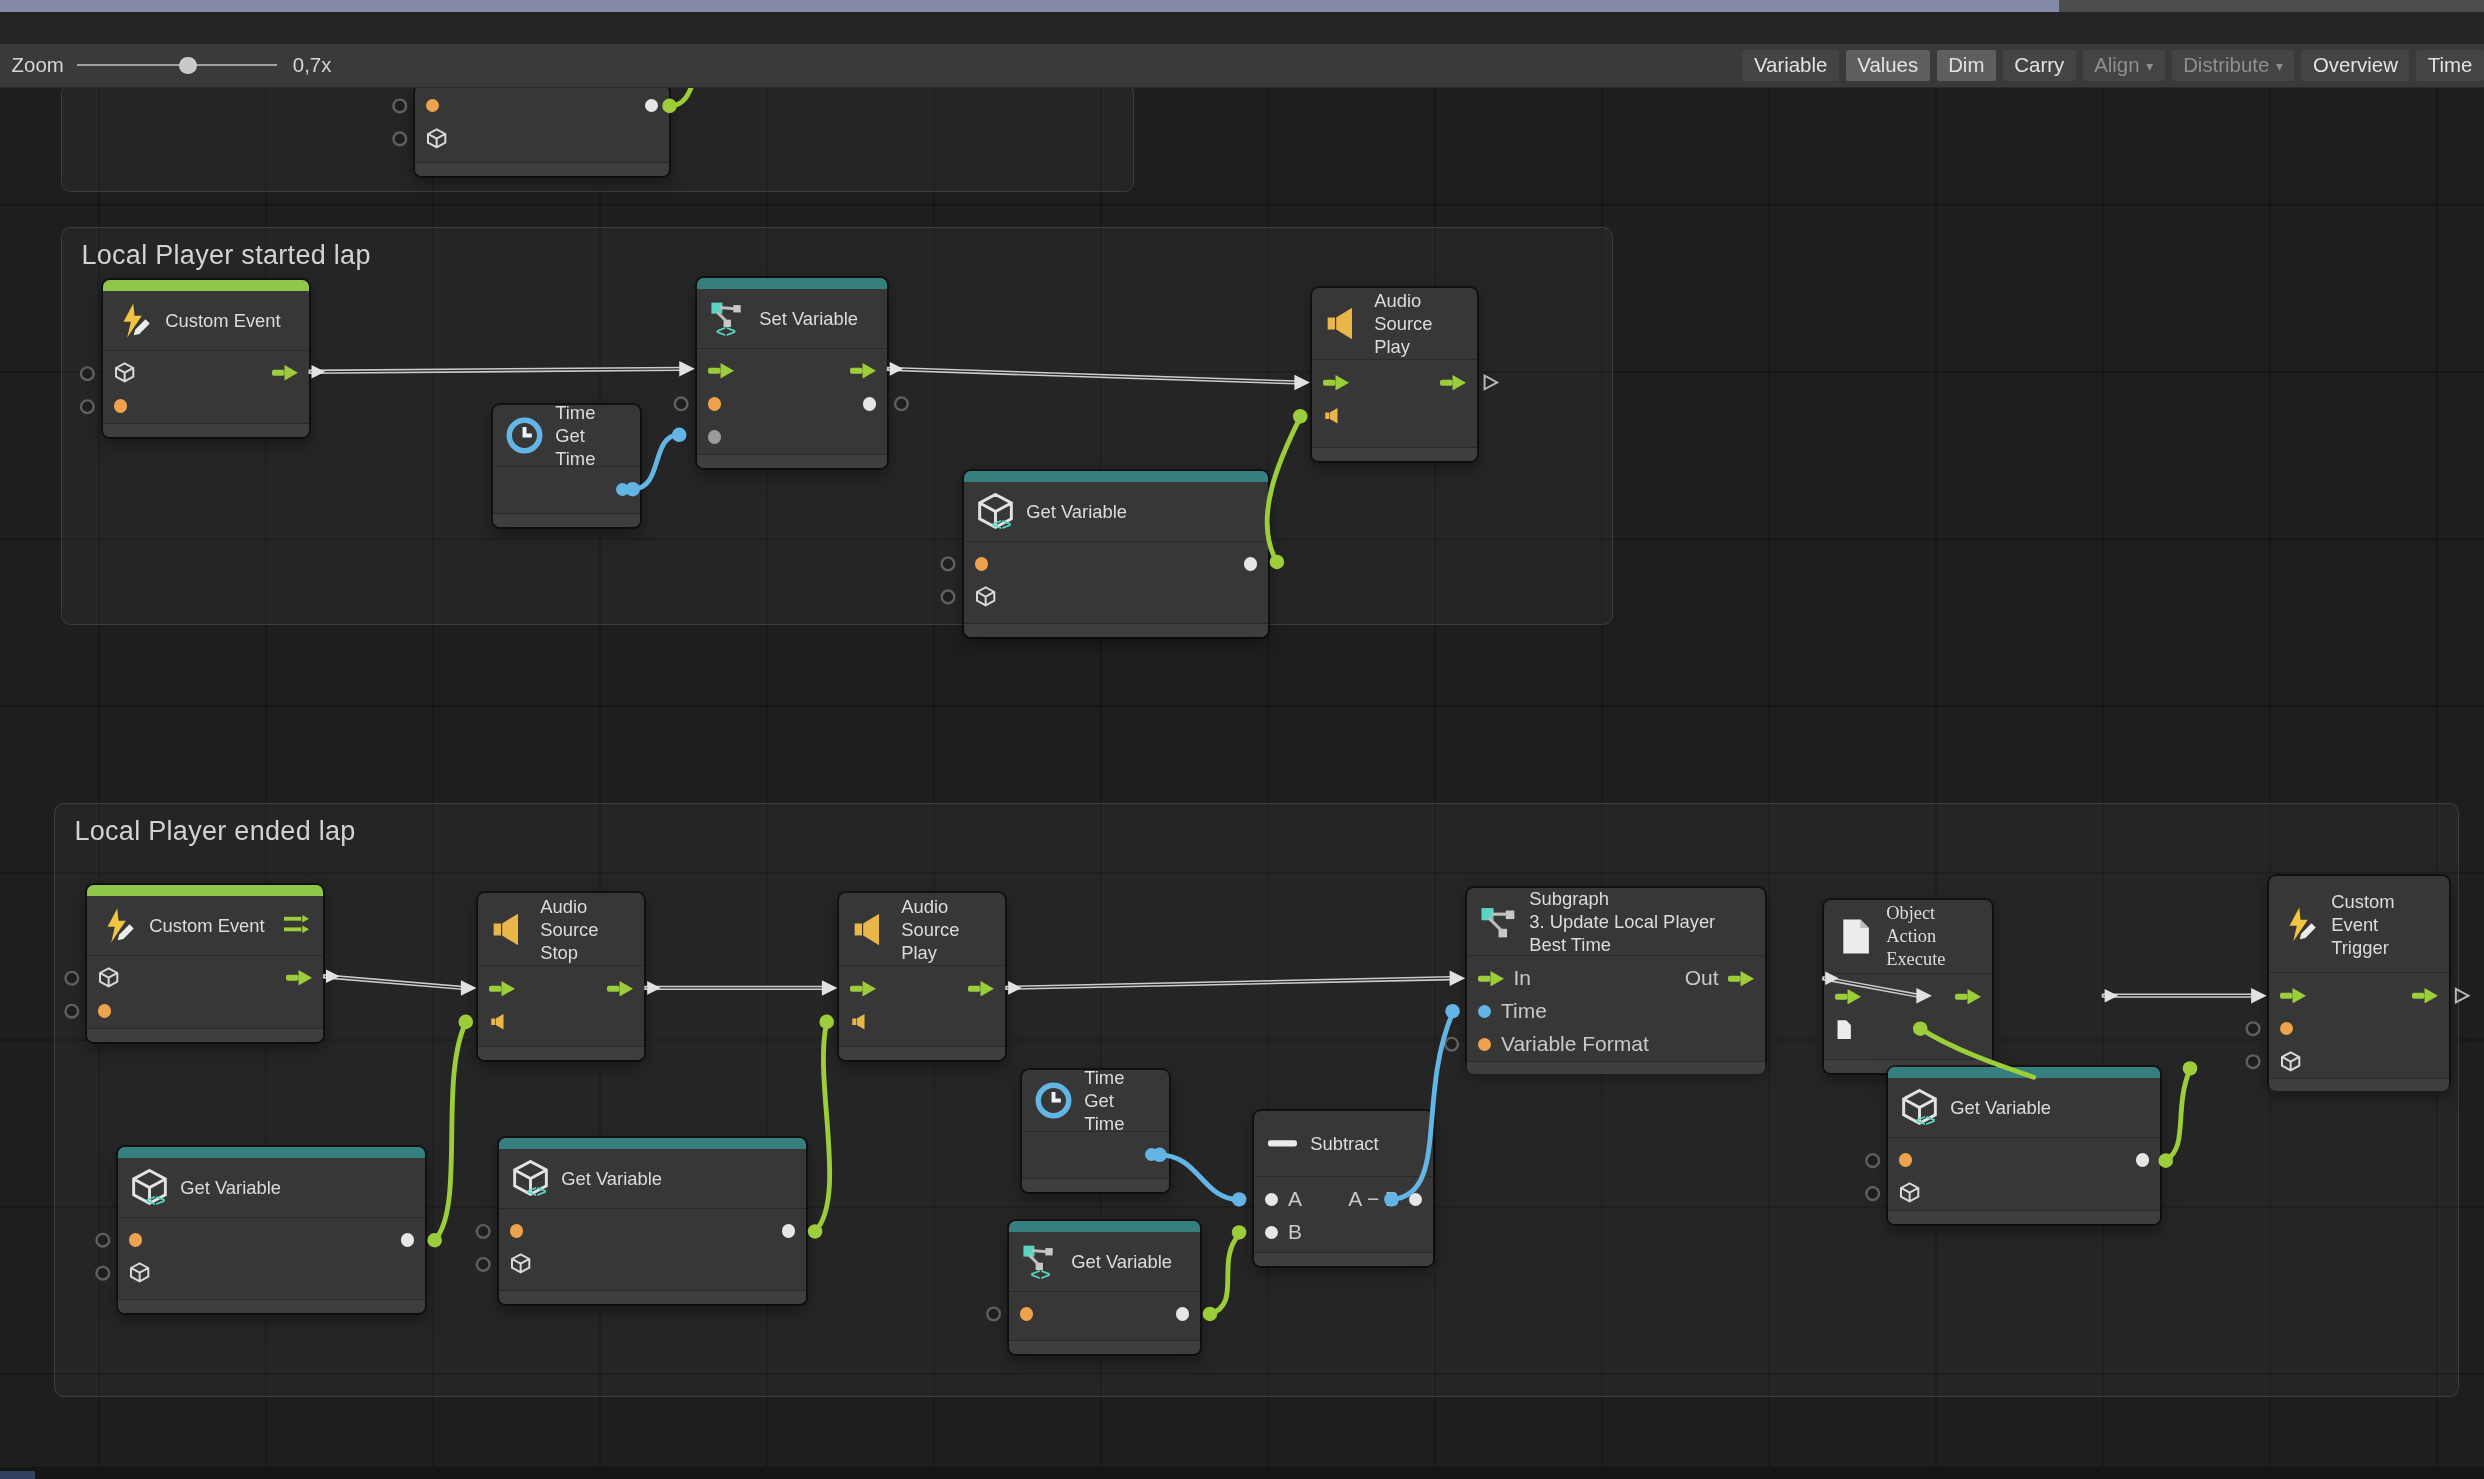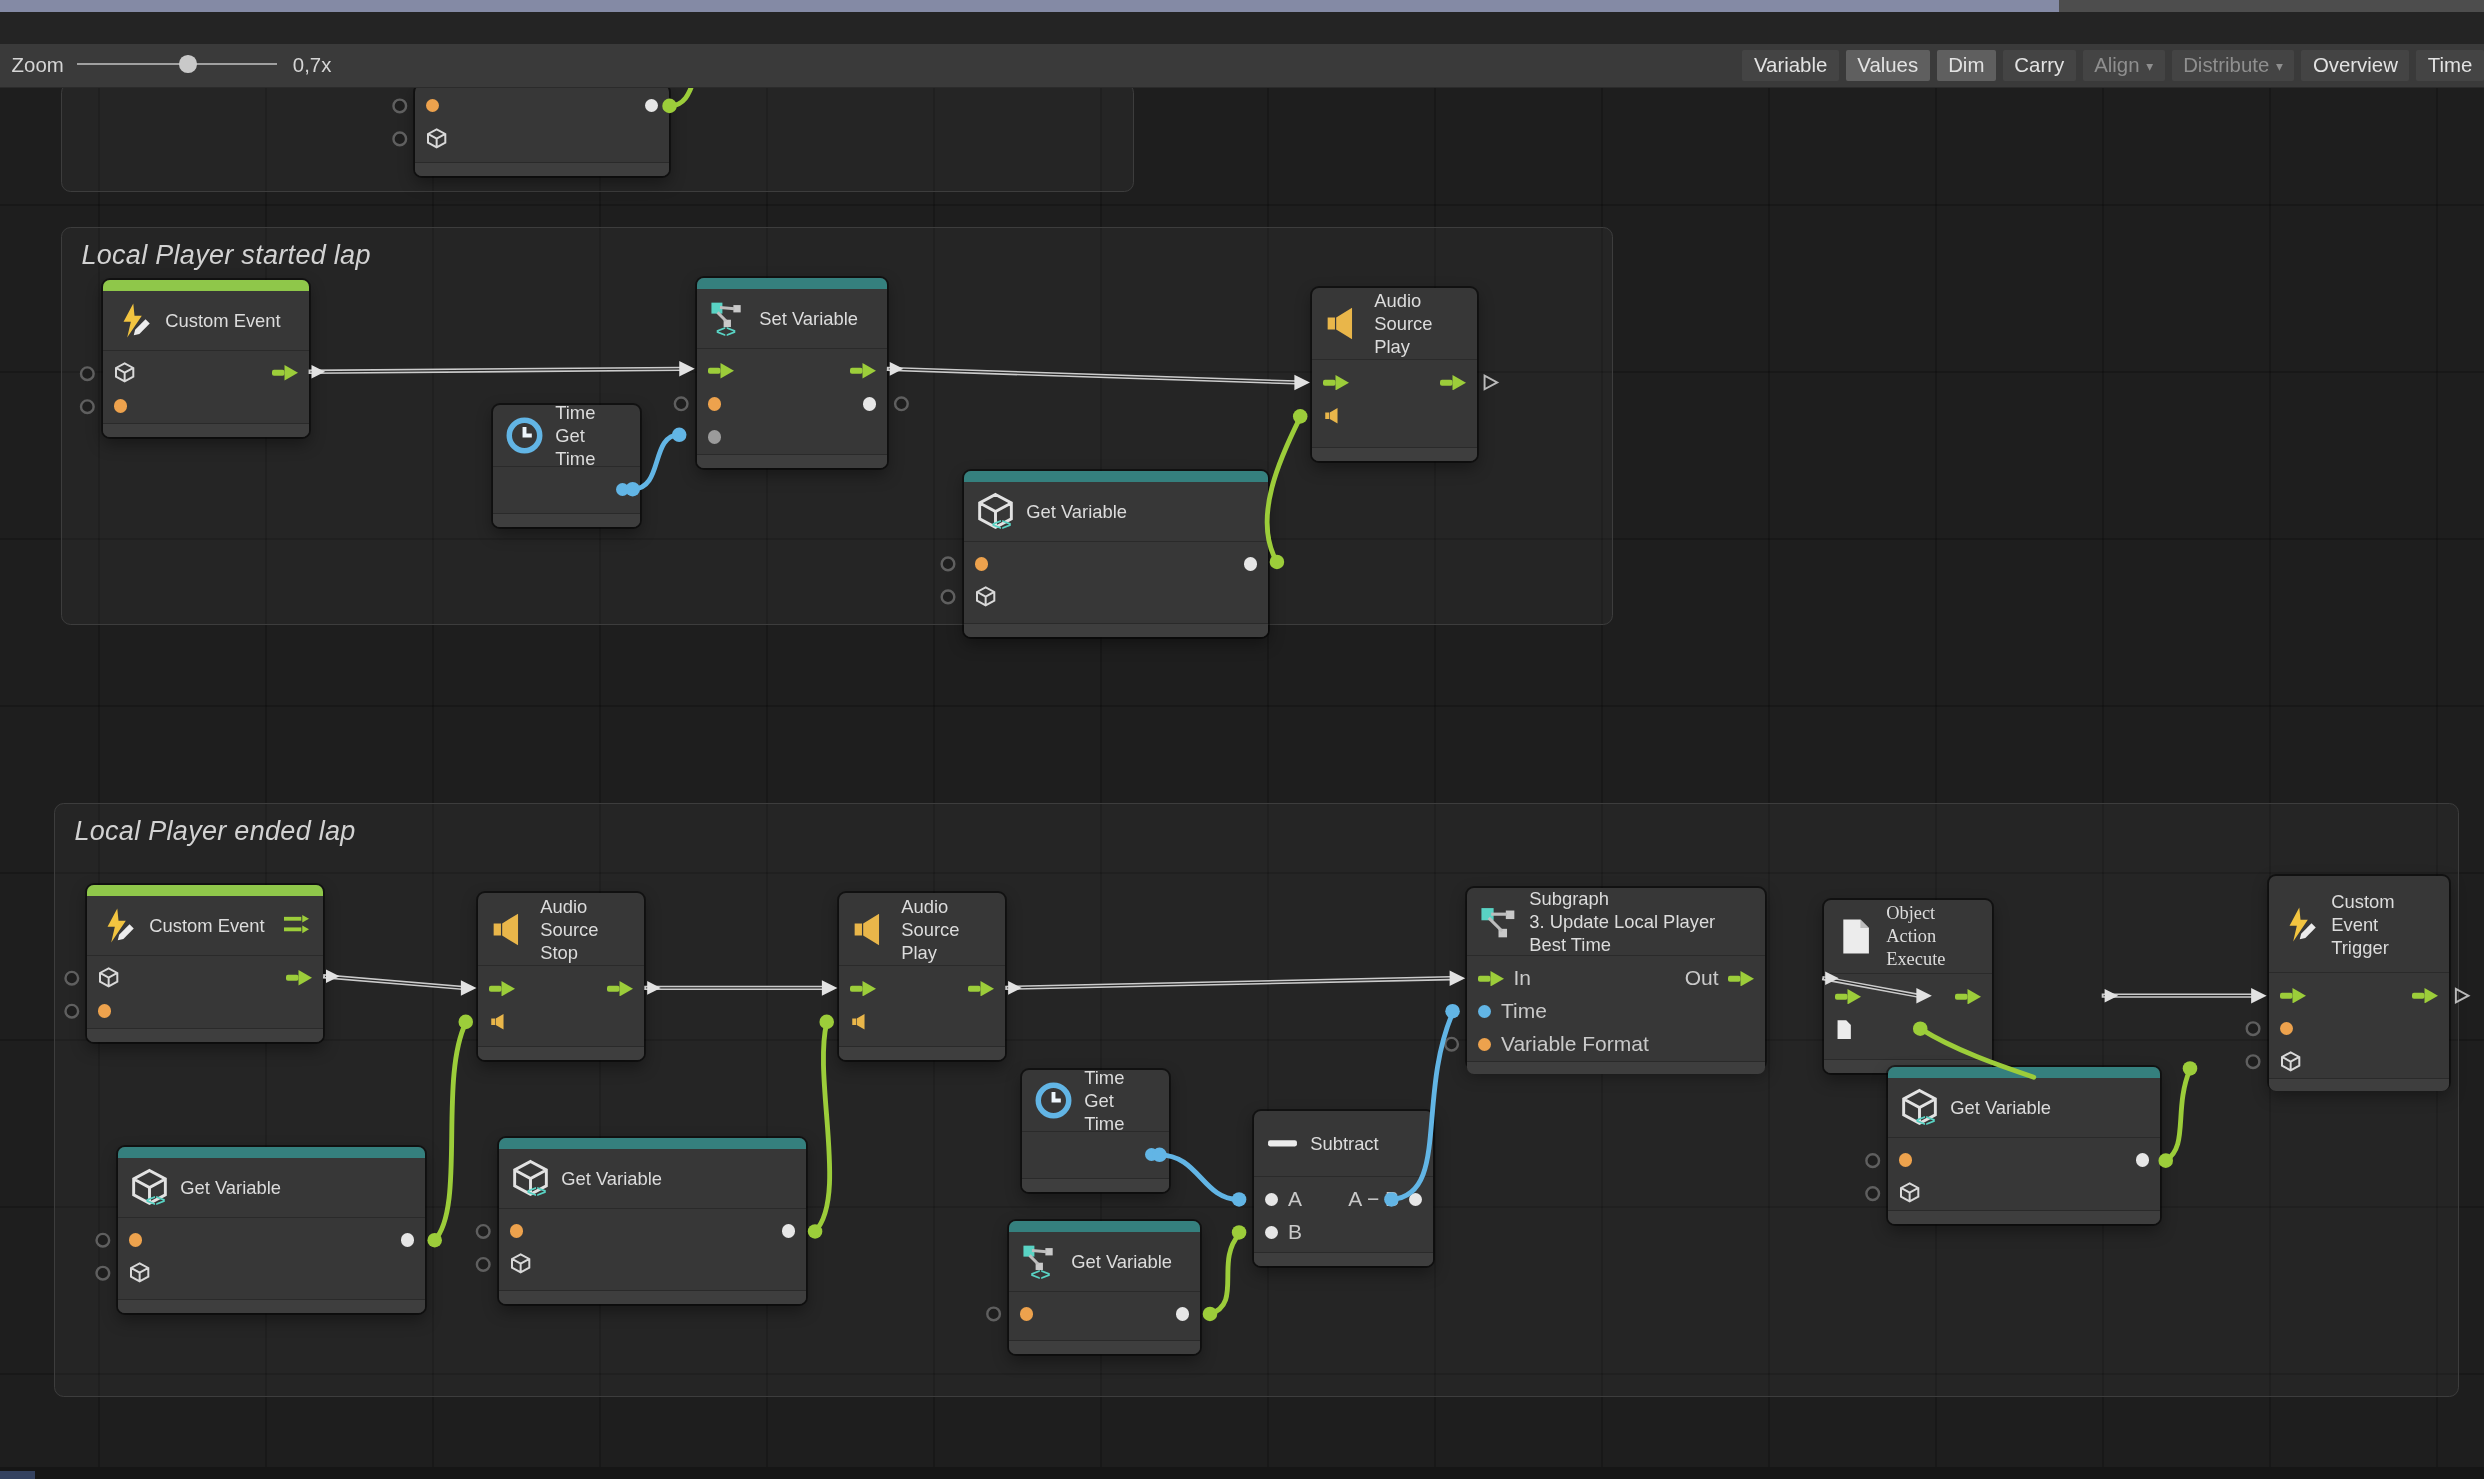--- a/index.html
+++ b/index.html
@@ -8,21 +8,21 @@
 
   
   .titlebar{position:absolute;top:0;left:0;width:2484px;height:11.6px;background:#232323;z-index:60;}
   .titlebar .seg-accent{position:absolute;top:0;left:0;width:2059px;height:11.6px;background:#848aa5;}
   .titlebar .seg-tab{position:absolute;top:0;left:2059px;width:425px;height:11.6px;background:#4d4d4d;}
   .chromeband{position:absolute;top:11.6px;left:0;width:2484px;height:32px;background:#242424;z-index:60;}
 
   
   .toolbar{position:absolute;top:44px;left:0;width:2484px;height:43px;background:#3a3a3a;
     border-bottom:1px solid #2b2b2b;z-index:60;display:flex;align-items:center;color:#dedede;font-size:20.4px;}
-  .tb-left{display:flex;align-items:flex-start;margin-left:11.6px;}
+  .tb-left{display:flex;align-items:center;margin-left:11.6px;}
   .tb-zoom-label{color:#d5d5d5;}
   .slider{position:relative;width:200px;height:19.4px;margin-left:13.6px;}
   .slider .track{position:absolute;left:0;right:0;top:8.7px;height:1.9px;background:#a0a0a0;}
   .slider .thumb{position:absolute;top:1px;width:17.5px;height:17.5px;border-radius:50%;background:#c9c9c9;}
   .tb-zoom-value{margin-left:15.5px;color:#d5d5d5;}
   .tb-right{margin-left:auto;display:flex;align-items:center;gap:6.8px;height:100%;padding-right:0;}
   .tb-btn{background:#444444;height:31px;display:flex;align-items:center;padding:0 11.6px;border-radius:1.9px;
     color:#e2e2e2;white-space:nowrap;}
   .tb-btn.active{background:#5f5f5f;}
   .tb-btn.disabled{color:#8f8f8f;}
@@ -30,21 +30,21 @@
 
   
   .stage{position:absolute;inset:0;background:
     repeating-linear-gradient(to right, transparent 0, transparent 98px, rgba(0,0,0,0.20) 98px, rgba(0,0,0,0.20) 100px, transparent 100px, transparent 167px),
     repeating-linear-gradient(to bottom, transparent 0, transparent 37px, rgba(0,0,0,0.20) 37px, rgba(0,0,0,0.20) 39px, transparent 39px, transparent 167px),
     #1e1e1e;}
   .bottom-edge{position:absolute;left:0;bottom:0;width:2484px;height:12.6px;background:#161616;z-index:55;}
   .bottom-edge .blue-sliver{position:absolute;left:0;bottom:0;width:35px;height:8.7px;background:#33415f;}
 
   
-  .group{position:absolute;background:rgba(255,255,255,0.035);border:1.9px solid #3d3d3d;border-radius:9.7px;box-sizing:border-box;font-style:italic;}
+  .group{position:absolute;background:rgba(255,255,255,0.035);border:1.9px solid #3d3d3d;border-radius:9.7px;box-sizing:border-box;}
   .group-title{padding:11.6px 19.4px 0 19.4px;font-size:27px;color:#d2d2d2;letter-spacing:0.3px;}
 
   
   .node{position:absolute;background:#373737;border-radius:6.8px;box-sizing:border-box;
     box-shadow:0 0 0 1.9px rgba(0,0,0,0.5),0 6.8px 15.5px rgba(0,0,0,0.38);display:flex;flex-direction:column;}
   .node .bar{height:10.7px;border-radius:6.8px 6.8px 0 0;flex:0 0 auto;}
   .node .hdr{display:flex;align-items:center;padding:0 11.6px;border-bottom:1.9px solid #2a2a2a;flex:0 0 auto;box-sizing:border-box;}
   .node .hdr .hicon{flex:0 0 auto;margin-right:11.6px;display:flex;align-items:center;}
   .node .hdr .titles{display:flex;flex-direction:column;justify-content:center;line-height:1.25;}
   .node .hdr .sub{font-size:18.4px;color:#dcdcdc;}

